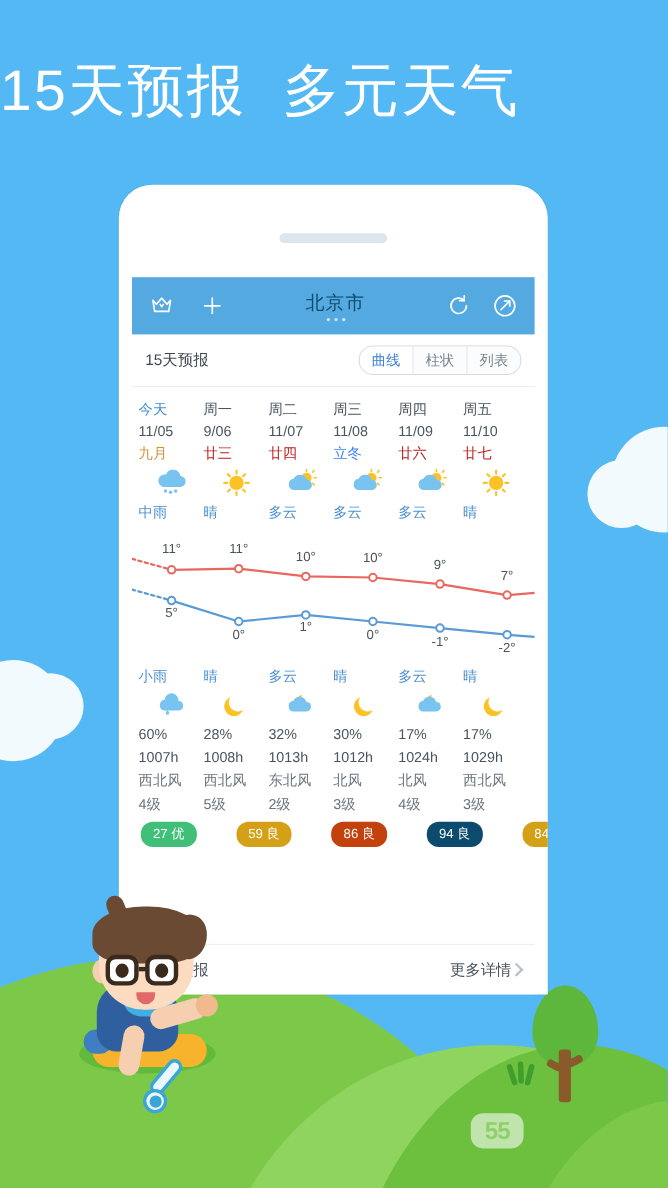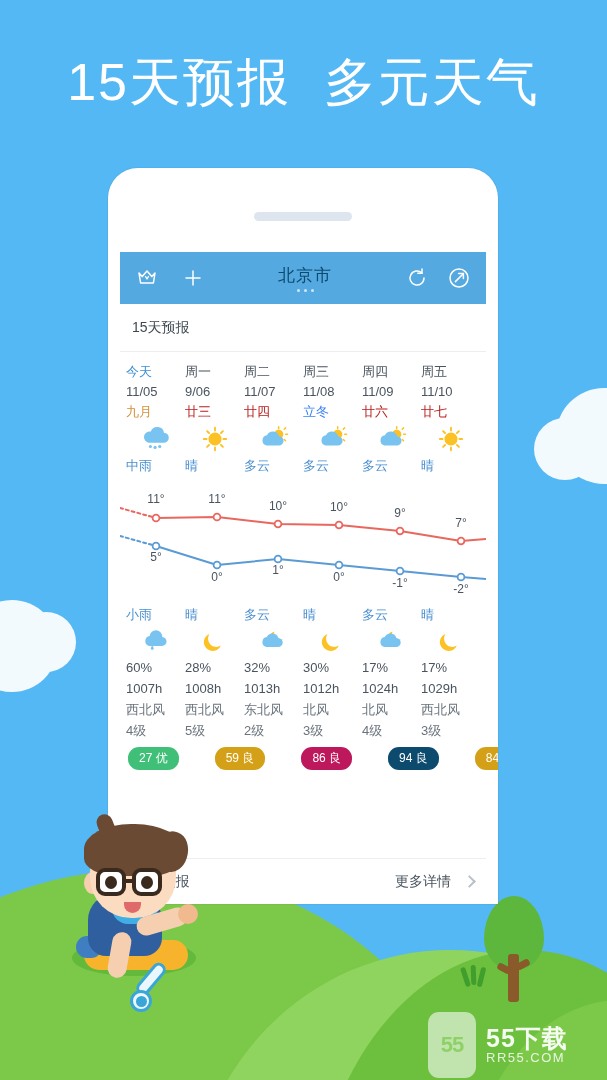--- a/index.html
+++ b/index.html
@@ -15,21 +15,21 @@
   .cloud { position:absolute; background:#f2fafe; border-radius:50%; }
 
   .cloud-left-a { left:-34px; top:600px; width:92px; height:92px; }
   .cloud-left-b { left:16px; top:612px; width:60px; height:60px; }
   .cloud-right-a { left:556px; top:388px; width:96px; height:96px; }
   .cloud-right-b { left:534px; top:418px; width:62px; height:62px; }
 
   
   .headline {
     position:absolute; top:48px; left:0; width:607px;
-    text-align:center; color:#ffffff;
+    color:#ffffff;
     font-size:52px; font-weight:400; letter-spacing:2px;
     white-space:pre;
   }
 
   
   .hills { position:absolute; left:0; bottom:0; width:607px; height:260px; overflow:hidden; }
   .hill { position:absolute; border-radius:50% 50% 0 0 / 100% 100% 0 0; }
   .hill-a { background:#7cc94a; left:-210px; bottom:-120px; width:700px; height:330px; }
   .hill-b { background:#8fd45e; left:190px; bottom:-140px; width:520px; height:270px; }
   .hill-c { background:#6dbf3e; left:310px; bottom:-170px; width:430px; height:300px; }
@@ -222,27 +222,27 @@
     padding:3px 11px; white-space:nowrap;
   }
 
   
   .bottombar {
     position:absolute; left:12px; top:690px; width:366px; height:46px;
     border-top:1px solid #eceff2; display:flex; align-items:center;
     justify-content:space-between; padding:0 12px; background:#fff;
   }
   .bb-left { font-size:14px; color:#4a545e; }
-  .bb-right { display:flex; align-items:center; gap:14px; font-size:14px; color:#4a545e; }
+  .bb-right { display:flex; align-items:center; gap:0; font-size:14px; color:#4a545e; }
   .chev { width:9px; height:9px; border-top:2px solid #b9c0c7; border-right:2px solid #b9c0c7; transform:rotate(45deg); }
 
   
   .watermark { position:absolute; left:428px; top:1012px; display:flex; align-items:center; gap:10px; }
   .wm-logo {
-    width:48px; height:66px; border-radius:11px; background:rgba(255,255,255,.58);
+    width:48px; height:32px; border-radius:11px; background:rgba(255,255,255,.58);
     display:flex; align-items:center; justify-content:center;
     font-size:22px; font-weight:bold; color:#8fd169; letter-spacing:-1px;
   }
   .wm-text { display:flex; flex-direction:column; line-height:1.05; }
   .wm-big { font-size:25px; color:rgba(255,255,255,.92); font-weight:bold; letter-spacing:1px; }
   .wm-small { font-size:13px; color:rgba(255,255,255,.82); letter-spacing:1.5px; }
 </style>
 </head>
 <body>
 
@@ -305,20 +305,25 @@
         <path d="M8.4 15.6L16 8"></path>
         <polyline points="11.6,7.6 16.4,7.6 16.4,12.4"></polyline>
       </svg>
     </span>
   </div>
 
   <div class="content">
 
     <div class="sectionbar">
       <span class="section-title">15天预报</span>
+      <span class="segmented">
+        <span class="seg active">曲线</span>
+        <span class="seg">柱状</span>
+        <span class="seg">列表</span>
+      </span>
     </div>
 
     <div class="daygrid">
 
       <div class="daycol">
         <div class="d-week today">今天</div>
         <div class="d-date">11/05</div>
         <div class="d-lunar month">九月</div>
         <div class="d-ico">
           <svg viewBox="0 0 34 30" width="32" height="28">
@@ -561,21 +566,21 @@
     </div>
 
     <div class="aqirow">
       <span class="aqicell">
           <span class="aqi" style="background:#3fbf77">27 优</span>
         </span>
       <span class="aqicell">
           <span class="aqi" style="background:#d4a017">59 良</span>
         </span>
       <span class="aqicell">
-          <span class="aqi" style="background:#be185d">86 良</span>
+          <span class="aqi" style="background:#c2410c">86 良</span>
         </span>
       <span class="aqicell">
           <span class="aqi" style="background:#0c4a6e">94 良</span>
         </span>
       <span class="aqicell">
           <span class="aqi" style="background:#d4a017">84 良</span>
         </span>
       <span class="aqicell">
           <span class="aqi" style="background:#d4a017">61 良</span>
         </span>
@@ -614,17 +619,13 @@
 </div>
 
 <div class="thermo">
   <div class="thermo-stem"></div>
   <div class="thermo-bulb"></div>
   <div class="thermo-dot"></div>
 </div>
 
 <div class="watermark">
   <div class="wm-logo">55</div>
-  <div class="wm-text">
-    <span class="wm-big">55下载</span>
-    <span class="wm-small">RR55.COM</span>
-  </div>
 </div>
 
 </body></html>

